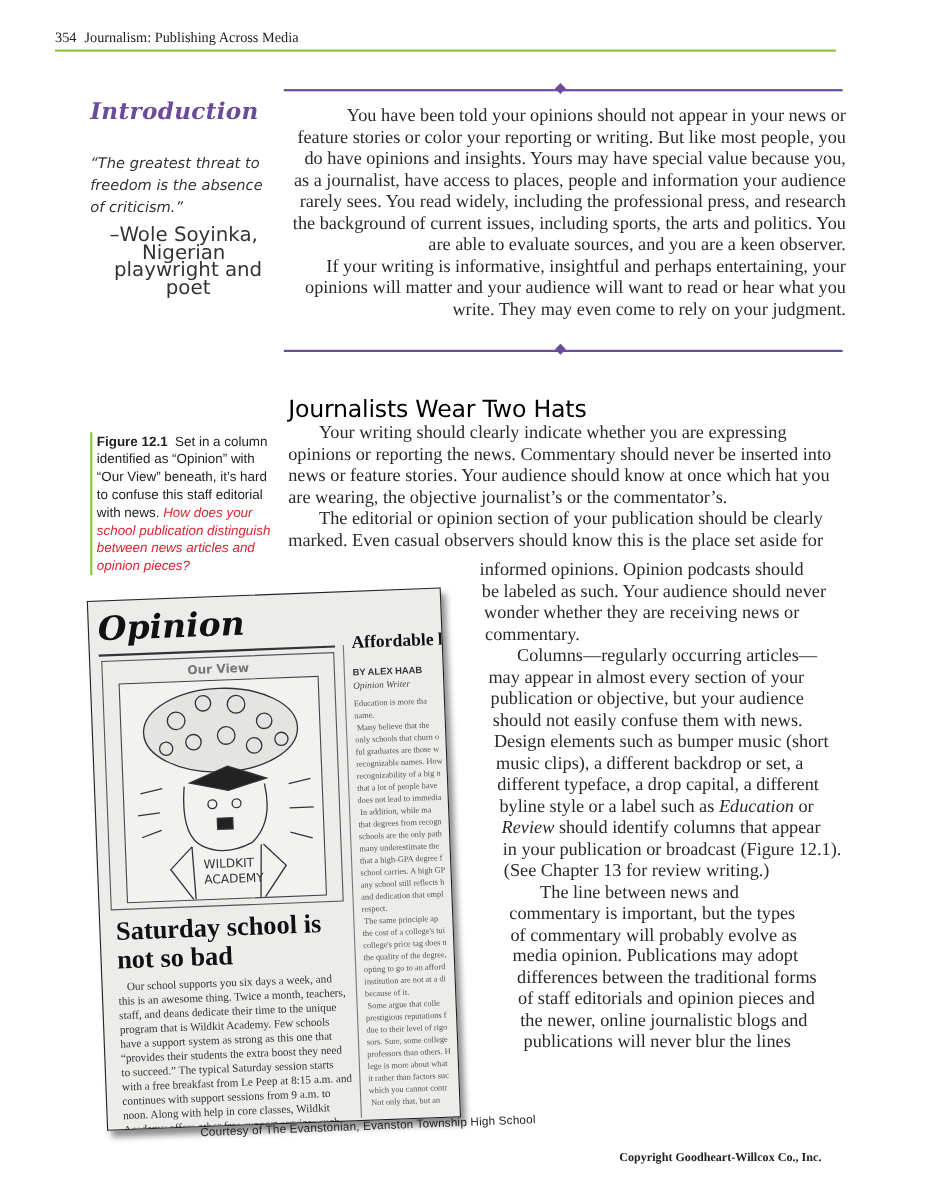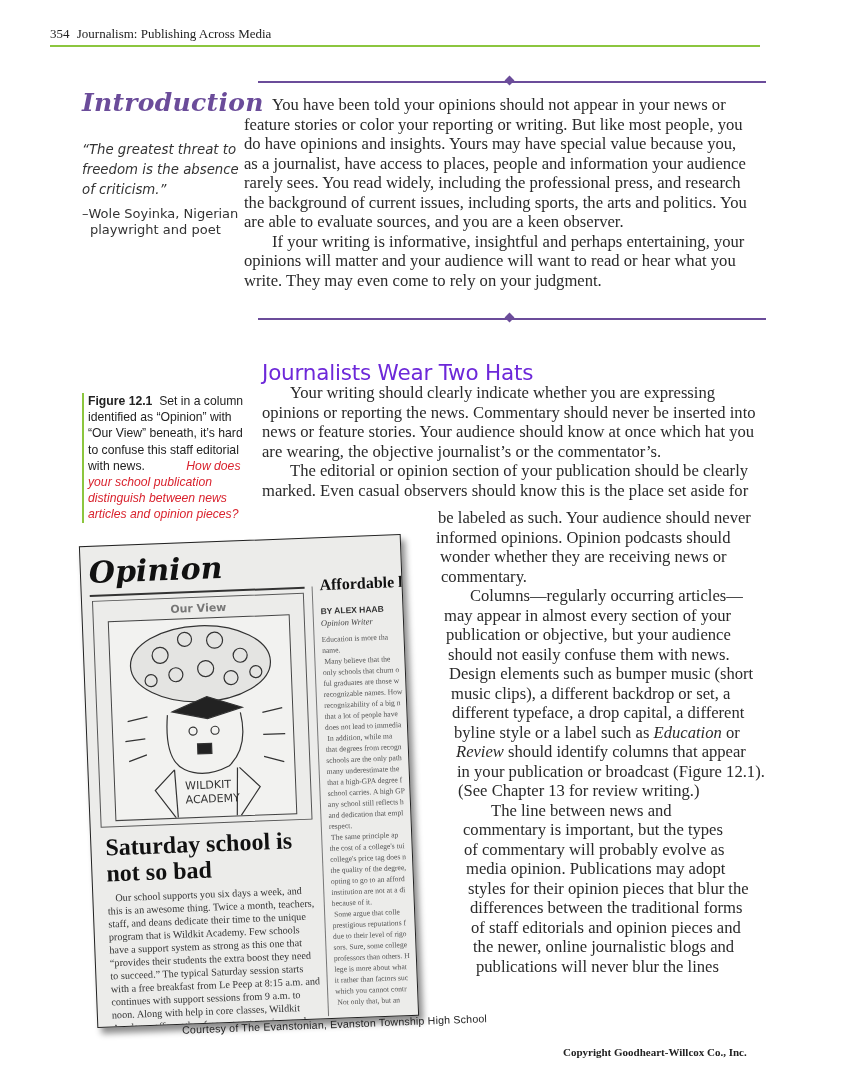--- a/index.html
+++ b/index.html
@@ -11,39 +11,39 @@
   .running-head .pg { margin-right: 4px; }
   .head-rule { position: absolute; left: 50px; top: 45px; width: 710px; height: 1.5px; background: #8cc63f; }
 
   .divider { position: absolute; left: 258px; width: 508px; height: 2px; background: #6b4c9a; }
   .divider::after { content: ""; position: absolute; left: 248px; top: -4px; width: 7px; height: 7px;
                     background: #6b4c9a; transform: rotate(45deg); }
   .div-top { top: 81px; }
   .div-bot { top: 318px; }
 
   .intro-title { position: absolute; left: 82px; top: 88px; font-family: "DejaVu Serif", serif;
-                 font-weight: bold; font-style: italic; font-size: 25px; color: #6b4c9a; letter-spacing: 0.3px; }
+                 font-weight: bold; font-style: italic; font-size: 21px; color: #6b4c9a; letter-spacing: 0.3px; }
   .quote { position: absolute; left: 82px; top: 140px; width: 160px; font-family: "DejaVu Sans", sans-serif;
            font-style: italic; font-size: 13.3px; line-height: 20px; color: #333; }
   .attrib { position: absolute; left: 82px; top: 206px; width: 170px; font-family: "DejaVu Sans", sans-serif;
-            font-size: 13px; line-height: 16px; color: #333; }
+            font-size: 18px; line-height: 16px; color: #333; text-align: center; }
   .attrib .l2 { padding-left: 8px; display: block; }
 
   .body-text { font-family: "Liberation Serif", serif; font-size: 16.6px; line-height: 19.5px; color: #2a2a2a; }
-  .intro-text { position: absolute; left: 244px; top: 95px; width: 510px; }
+  .intro-text { position: absolute; left: 259px; top: 95px; width: 510px; text-align: right; }
   .para { margin: 0; text-indent: 28px; }
 
   .section-title { position: absolute; left: 262px; top: 360px; font-family: "DejaVu Sans", sans-serif;
-                   font-size: 21.5px; color: #6d28d9; letter-spacing: -0.2px; }
+                   font-size: 21.5px; color: #000000; letter-spacing: -0.2px; }
   .section-text { position: absolute; left: 262px; top: 383px; width: 510px; }
 
   .caption { position: absolute; left: 82px; top: 393px; width: 165px; border-left: 2px solid #8cc63f;
              padding-left: 4px; font-family: "Liberation Sans", sans-serif; font-size: 12.2px; line-height: 16.2px; color: #222; }
   .caption b { font-weight: bold; }
-  .caption .q { color: #d9232e; font-style: italic; margin-left: 38px; }
+  .caption .q { color: #d9232e; font-style: italic; }
 
   .wrap-text { position: absolute; left: 430px; top: 508px; width: 350px; }
   .wrap-line { display: block; white-space: nowrap; }
 
   .figure { position: absolute; left: 82px; top: 530px; width: 330px; height: 510px; }
   .clip { position: absolute; left: 6px; top: 10px; width: 320px; height: 480px; background: #ececea;
           border: 1.5px solid #222; box-shadow: 4px 6px 6px rgba(0,0,0,0.45); transform: rotate(-2.2deg);
           transform-origin: 50% 50%; overflow: hidden; }
   .op-head { position: absolute; left: 8px; top: 8px; font-family: "DejaVu Serif", serif; font-style: italic;
              font-weight: bold; font-size: 30px; color: #111; }
@@ -98,40 +98,39 @@
   <p class="para">The editorial or opinion section of your publication should be clearly marked. Even casual observers should know this is the place set aside for</p>
 </div>
 
 <div class="caption">
   <b>Figure 12.1</b>&nbsp;
   <span>Set in a column identified as “Opinion” with “Our View” beneath, it’s hard to confuse this staff editorial with news.</span>
   <span class="q">How does your school publication distinguish between news articles and opinion pieces?</span>
 </div>
 
 <div class="wrap-text body-text">
+  <span class="wrap-line" style="padding-left:6px">informed opinions. Opinion podcasts should</span>
   <span class="wrap-line" style="padding-left:8px">be labeled as such. Your audience should never</span>
-  <span class="wrap-line" style="padding-left:6px">informed opinions. Opinion podcasts should</span>
   <span class="wrap-line" style="padding-left:10px">wonder whether they are receiving news or</span>
   <span class="wrap-line" style="padding-left:11px">commentary.</span>
   <span class="wrap-line" style="padding-left:40px">Columns—regularly occurring articles—</span>
   <span class="wrap-line" style="padding-left:14px">may appear in almost every section of your</span>
   <span class="wrap-line" style="padding-left:16px">publication or objective, but your audience</span>
   <span class="wrap-line" style="padding-left:18px">should not easily confuse them with news.</span>
   <span class="wrap-line" style="padding-left:19px">Design elements such as bumper music (short</span>
   <span class="wrap-line" style="padding-left:21px">music clips), a different backdrop or set, a</span>
   <span class="wrap-line" style="padding-left:22px">different typeface, a drop capital, a different</span>
   <span class="wrap-line" style="padding-left:24px"><span>byline style or a label such as </span><i>Education</i><span> or</span></span>
   <span class="wrap-line" style="padding-left:26px"><i>Review</i> <span>should identify columns that appear</span></span>
   <span class="wrap-line" style="padding-left:27px">in your publication or broadcast (Figure 12.1).</span>
   <span class="wrap-line" style="padding-left:28px">(See Chapter 13 for review writing.)</span>
   <span class="wrap-line" style="padding-left:61px">The line between news and</span>
   <span class="wrap-line" style="padding-left:33px">commentary is important, but the types</span>
   <span class="wrap-line" style="padding-left:34px">of commentary will probably evolve as</span>
   <span class="wrap-line" style="padding-left:36px">media opinion. Publications may adopt</span>
-  <span class="wrap-line" style="padding-left:38px">styles for their opinion pieces that blur the</span>
   <span class="wrap-line" style="padding-left:40px">differences between the traditional forms</span>
   <span class="wrap-line" style="padding-left:41px">of staff editorials and opinion pieces and</span>
   <span class="wrap-line" style="padding-left:43px">the newer, online journalistic blogs and</span>
   <span class="wrap-line" style="padding-left:46px">publications will never blur the lines</span>
 </div>
 
 <div class="figure">
   <div class="clip">
     <div class="op-head">Opinion</div>
     <div class="op-rule"></div>

